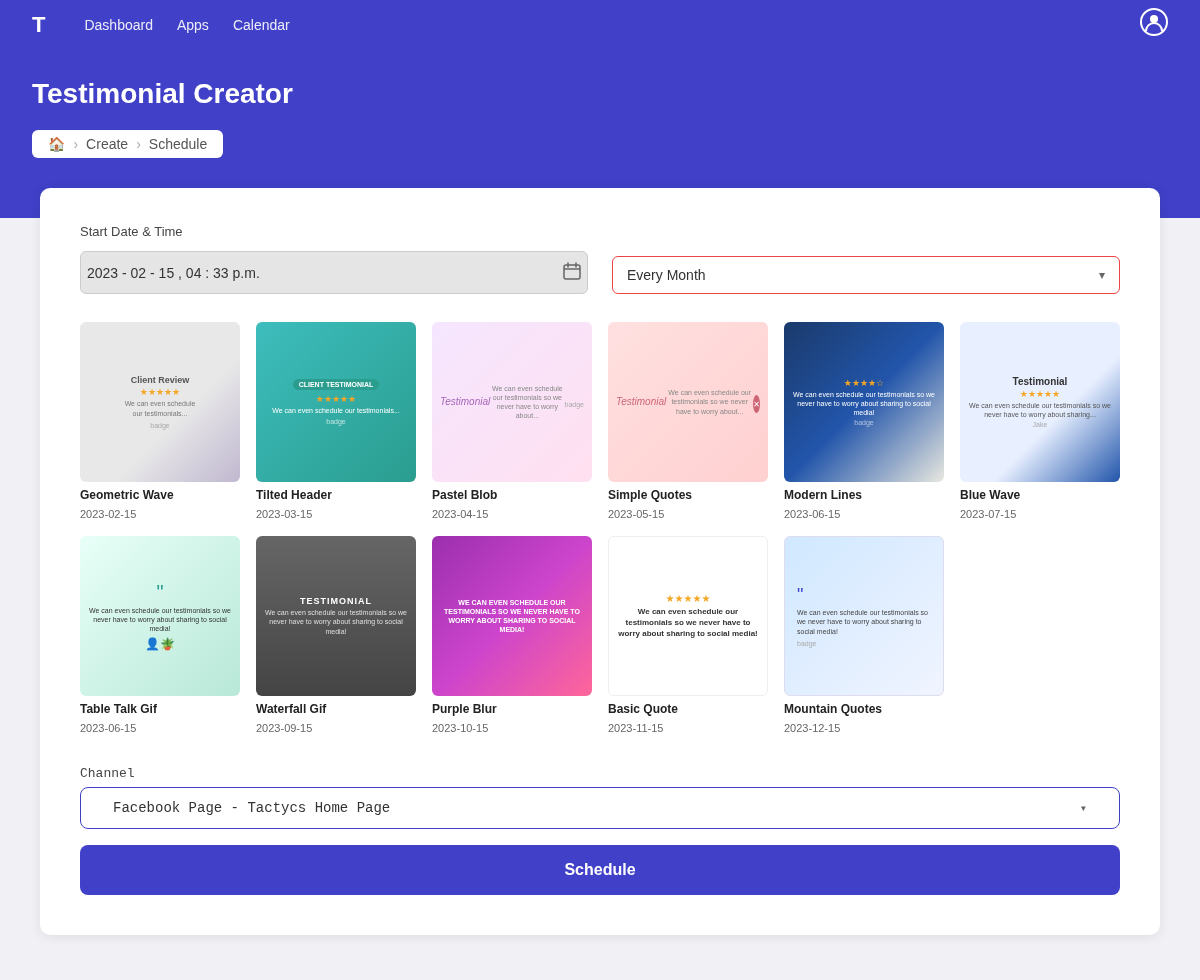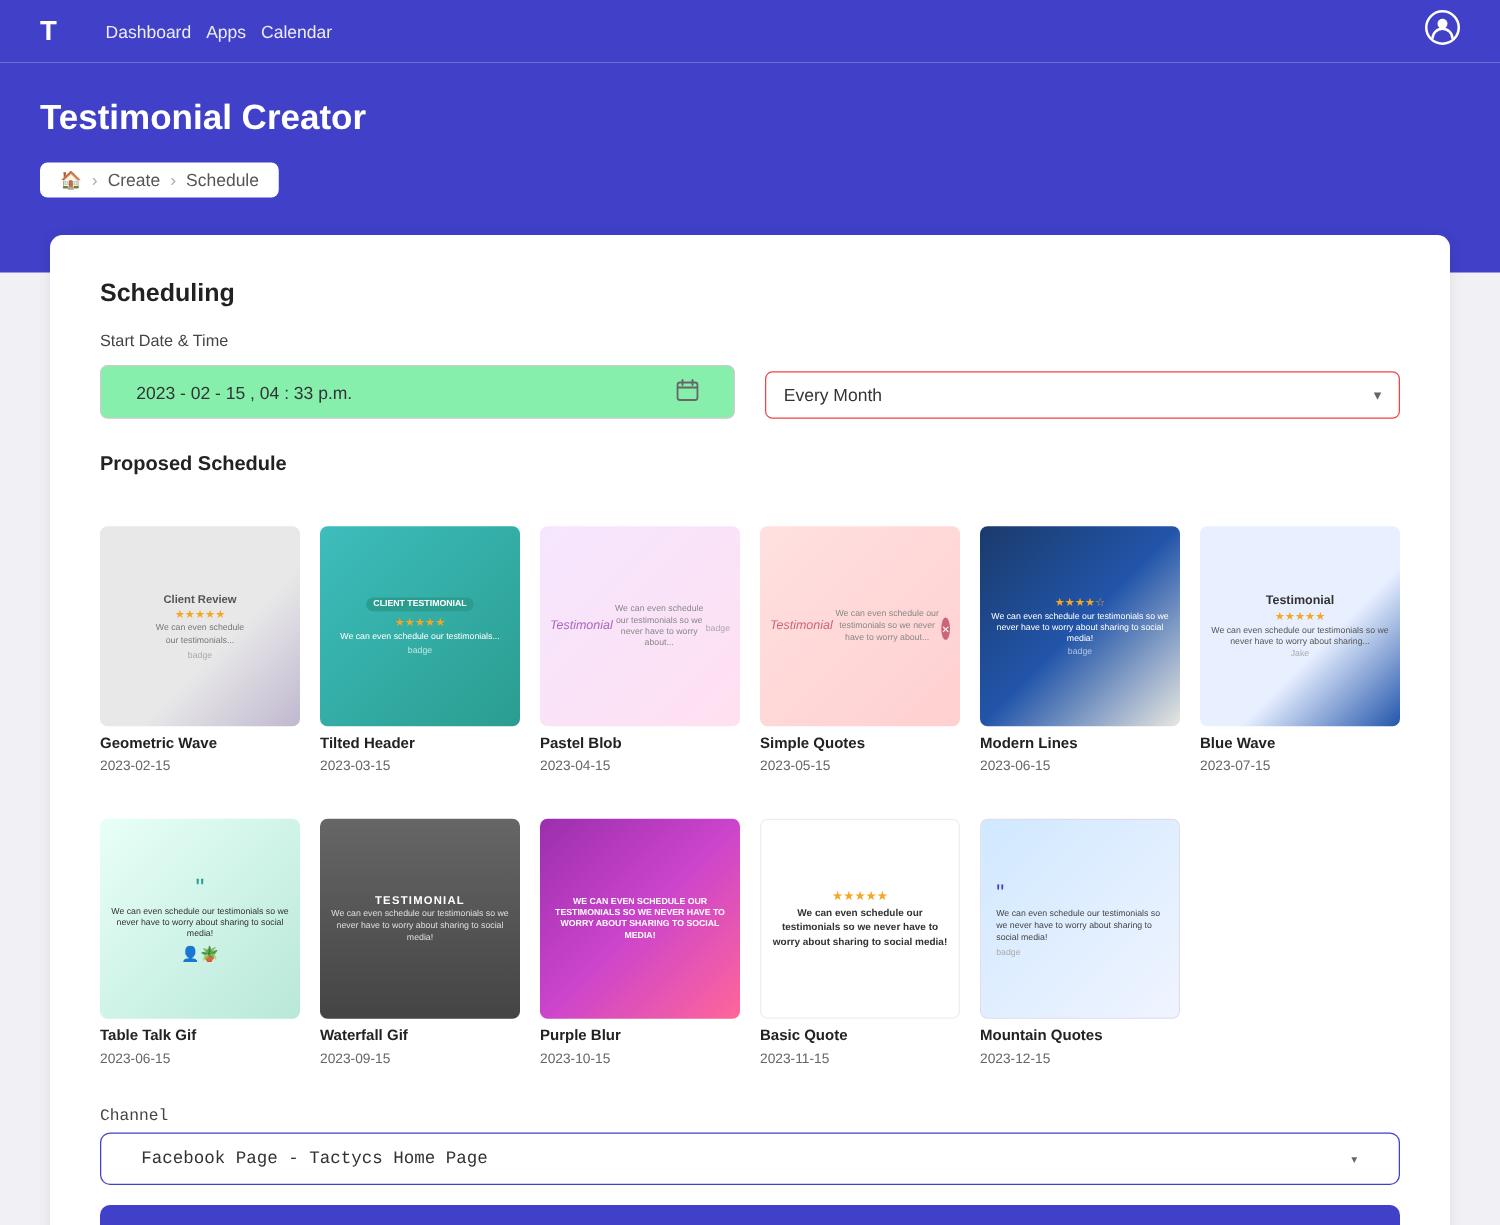--- a/index.html
+++ b/index.html
@@ -13,21 +13,21 @@
       padding: 0 32px;
       height: 50px;
     }
     .nav-logo {
       color: white;
       font-size: 22px;
       font-weight: 900;
       margin-right: 40px;
       letter-spacing: -1px;
     }
-    .nav-links { display: flex; gap: 12px; flex: 1; }
+    .nav-links { display: flex; gap: 24px; flex: 1; }
     .nav-link { color: white; font-size: 14px; text-decoration: none; opacity: 0.9; }
     .nav-user { color: white; font-size: 22px; }
 
     
     .hero {
       background: #4040c8;
       padding: 28px 32px 60px;
     }
     .hero-title { color: white; font-size: 28px; font-weight: 700; margin-bottom: 20px; }
 
@@ -84,21 +84,21 @@
     
     .proposed-title { font-size: 16px; font-weight: 600; color: #222; margin-bottom: 20px; }
 
     
     .card-grid {
       display: grid;
       grid-template-columns: repeat(6, 1fr);
       gap: 16px;
       margin-bottom: 16px;
     }
-    .template-card { display: flex; flex-direction: column; gap: 6px; margin-top: 20px; }
+    .template-card { display: flex; flex-direction: column; gap: 6px; }
     .template-thumb {
       width: 100%;
       aspect-ratio: 1;
       border-radius: 6px;
       overflow: hidden;
       position: relative;
       font-size: 9px;
     }
     .template-name { font-size: 12px; font-weight: 600; color: #222; }
     .template-date { font-size: 11px; color: #666; }
@@ -207,24 +207,24 @@
       margin-top: 16px;
     }
 
     
     .date-input-wrapper {
       position: relative;
       display: flex;
       align-items: center;
       border: 1px solid #ccc;
       border-radius: 6px;
-      padding: 10px 28px;
+      padding: 10px 6px;
       font-size: 14px;
       color: #333;
-      background: #86efac;
+      background: #e5e5e5;
     }
     .date-input-wrapper span.cal-icon {
       margin-left: auto;
       color: #666;
     }
   </style>
 </head>
 <body>
 
 <nav class="nav">
@@ -249,21 +249,20 @@
     <span class="breadcrumb-icon">🏠</span>
     <span class="breadcrumb-sep">›</span>
     <span class="breadcrumb-item">Create</span>
     <span class="breadcrumb-sep">›</span>
     <span class="breadcrumb-item">Schedule</span>
   </div>
 </div>
 
 <div class="main-card">
 
-  <h2 class="section-title">Scheduling</h2>
 
   
   <div class="form-row">
     <div class="form-group date">
       <label class="form-label">Start Date &amp; Time</label>
       <div class="date-input-wrapper">
         <span>2023 - 02 - 15 ,  04 : 33   p.m.</span>
         <span class="cal-icon">
           <svg width="18" height="18" viewBox="0 0 18 18" fill="none">
             <rect x="1" y="3" width="16" height="14" rx="2" stroke="#666" stroke-width="1.5"></rect>
@@ -275,21 +274,20 @@
     </div>
     <div class="form-group freq">
       <div class="form-select">
         <span>Every Month</span>
         <span class="chevron-down">▾</span>
       </div>
     </div>
   </div>
 
   
-  <h3 class="proposed-title">Proposed Schedule</h3>
 
   
   <div class="card-grid">
 
     <div class="template-card">
       <div class="template-thumb thumb-geometric-wave">
         <div style="font-size:9px;font-weight:600;color:#555;margin-bottom:2px;">Client Review</div>
         <div class="stars">★★★★★</div>
         <div style="font-size:7px;color:#777;margin-top:2px;line-height:1.3;">We can even schedule<br>our testimonials...</div>
         <div style="font-size:7px;color:#aaa;margin-top:4px;">badge</div>

